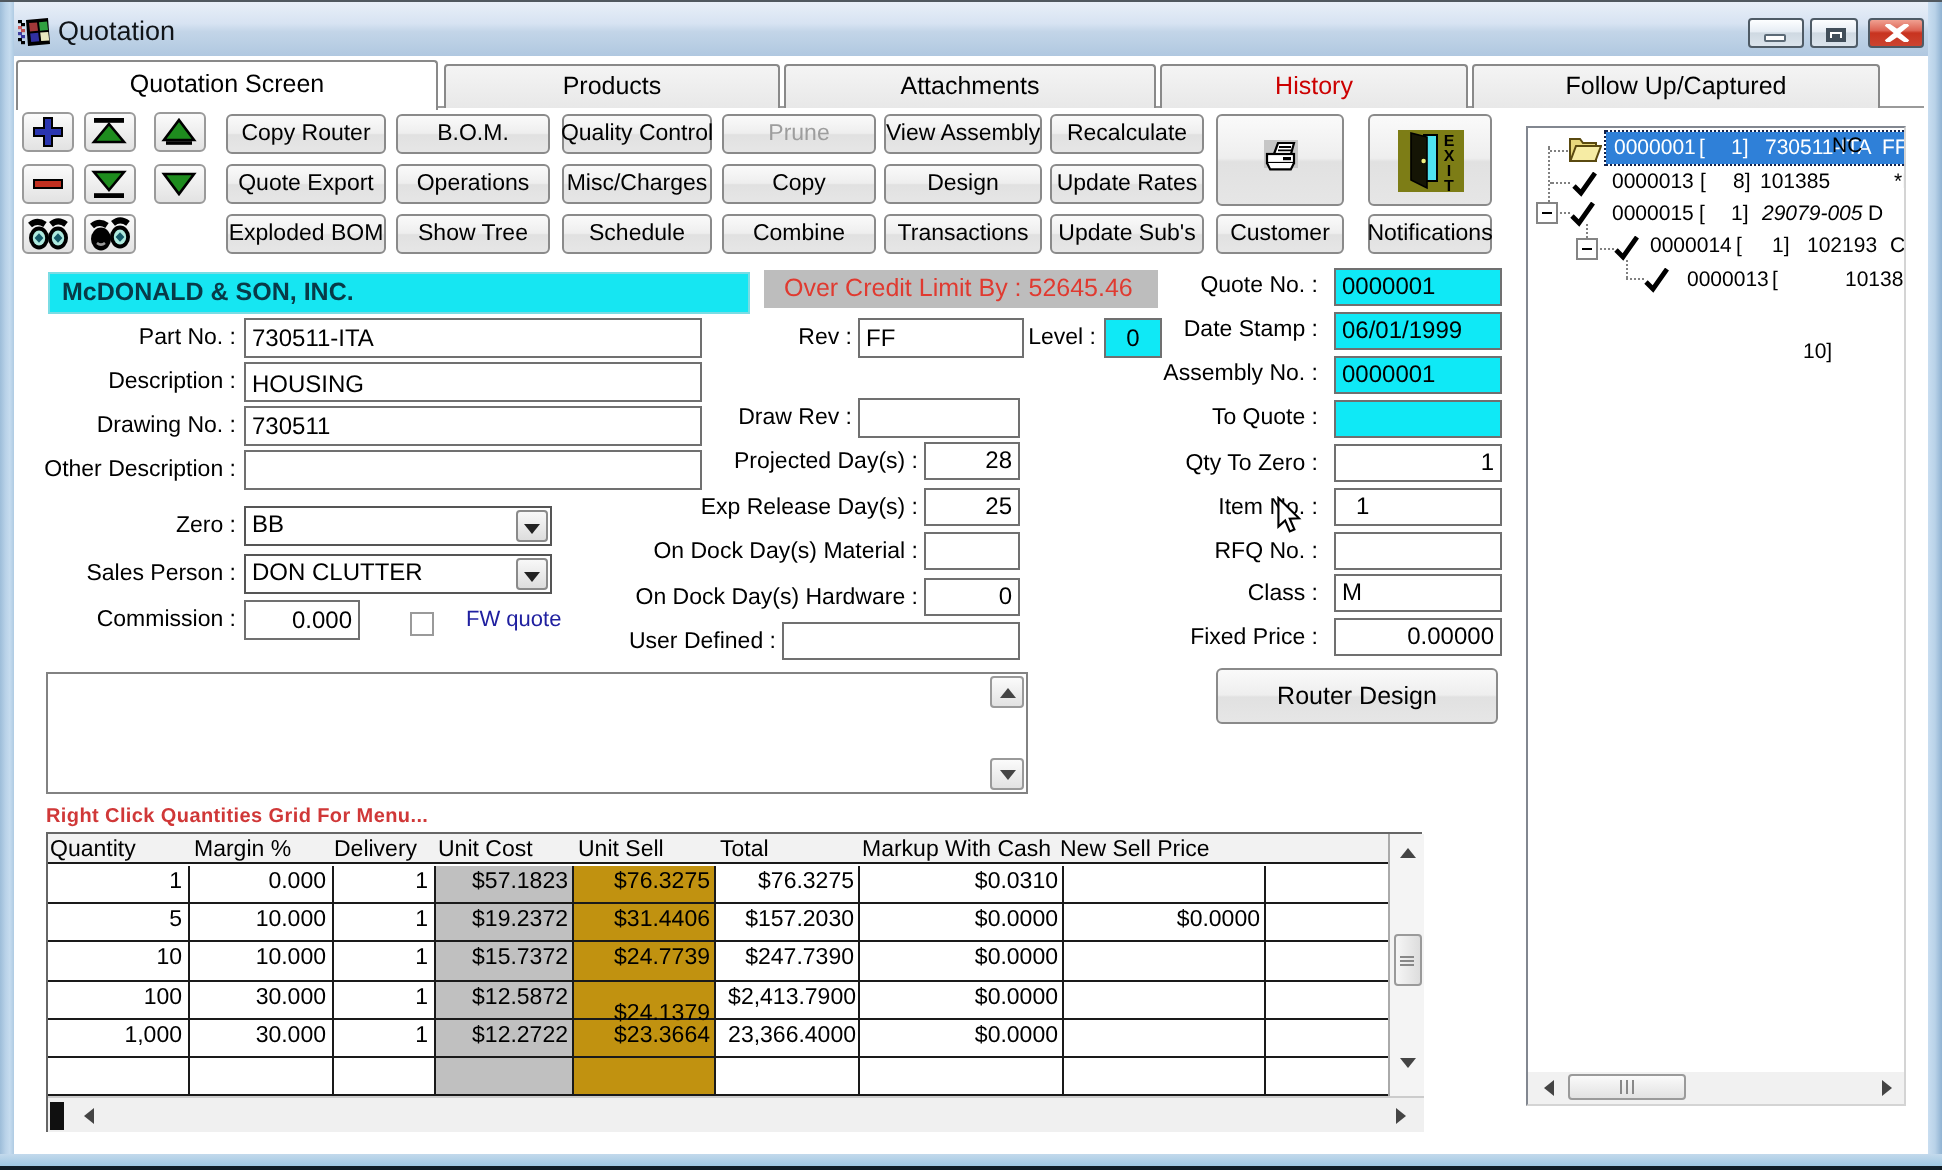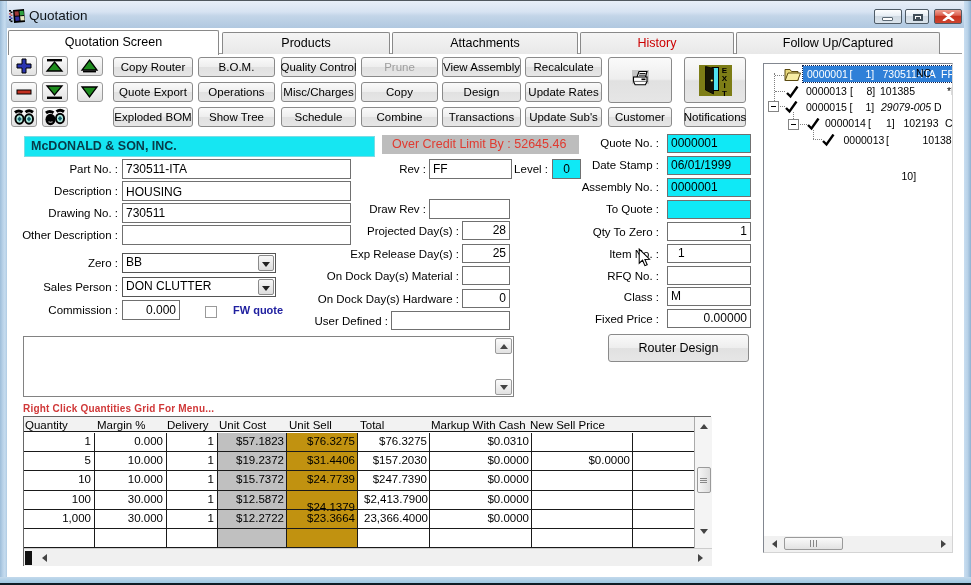--- a/index.html
+++ b/index.html
@@ -221,21 +221,21 @@
   </div>
 <div class="abs labr" style="left:0px;top:281px;width:118px;">Sales Person :</div>
 <div class="abs inp" style="left:122px;top:277px;width:154px;height:20px;line-height:17px;border-color:#555;">DON CLUTTER</div>
 <div class="abs" style="left:258px;top:279px;width:16px;height:16px;border:1px solid #8a8a8a;border-radius:2px;
      background:linear-gradient(#f8f8f8,#ddd);">
     <div style="width:0;height:0;border:4px solid transparent;border-top:5px solid #222;margin:6px auto 0;"></div>
   </div>
 <div class="abs labr" style="left:0px;top:304px;width:118px;">Commission :</div>
 <div class="abs inp rt" style="left:122px;top:300px;width:58px;height:20px;line-height:18px;">0.000</div>
 <div class="abs" style="left:205px;top:306px;width:12px;height:12px;background:#fff;border:1px solid #9a9a9a;"></div>
-<div class="abs" style="left:221px;top:304px;font-size:11px;font-weight:bold;color:#2020a0;padding-left:12px;">FW quote</div>
+<div class="abs" style="left:221px;top:304px;font-size:11px;font-weight:normal;color:#2020a0;padding-left:12px;">FW quote</div>
 
 <div class="abs labr" style="left:326px;top:163px;width:100px;">Rev :</div>
 <div class="abs inp" style="left:429px;top:159px;width:83px;height:20px;line-height:18px;">FF</div>
 <div class="abs labr" style="left:448px;top:163px;width:100px;">Level :</div>
 <div class="abs inp cyan" style="left:552px;top:159px;width:29px;height:20px;line-height:18px;text-align:center;">0</div>
 <div class="abs labr" style="left:326px;top:203px;width:100px;">Draw Rev :</div>
 <div class="abs inp" style="left:429px;top:199px;width:81px;height:20px;line-height:18px;"></div>
 <div class="abs labr" style="left:309px;top:225px;width:150px;">Projected Day(s) :</div>
 <div class="abs inp rt" style="left:462px;top:221px;width:48px;height:19px;line-height:17px;">28</div>
 <div class="abs labr" style="left:309px;top:248px;width:150px;">Exp Release Day(s) :</div>

